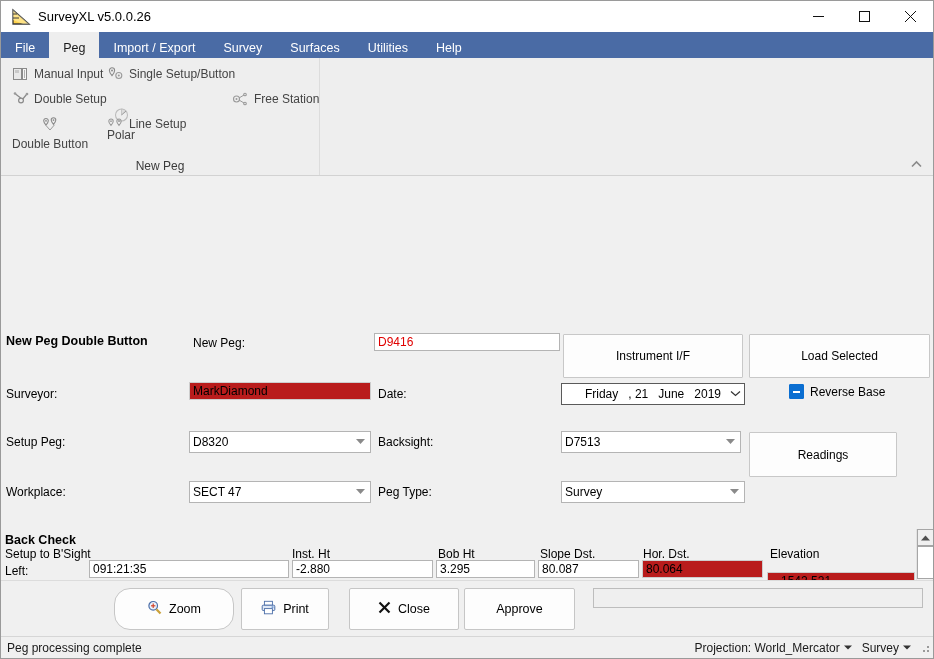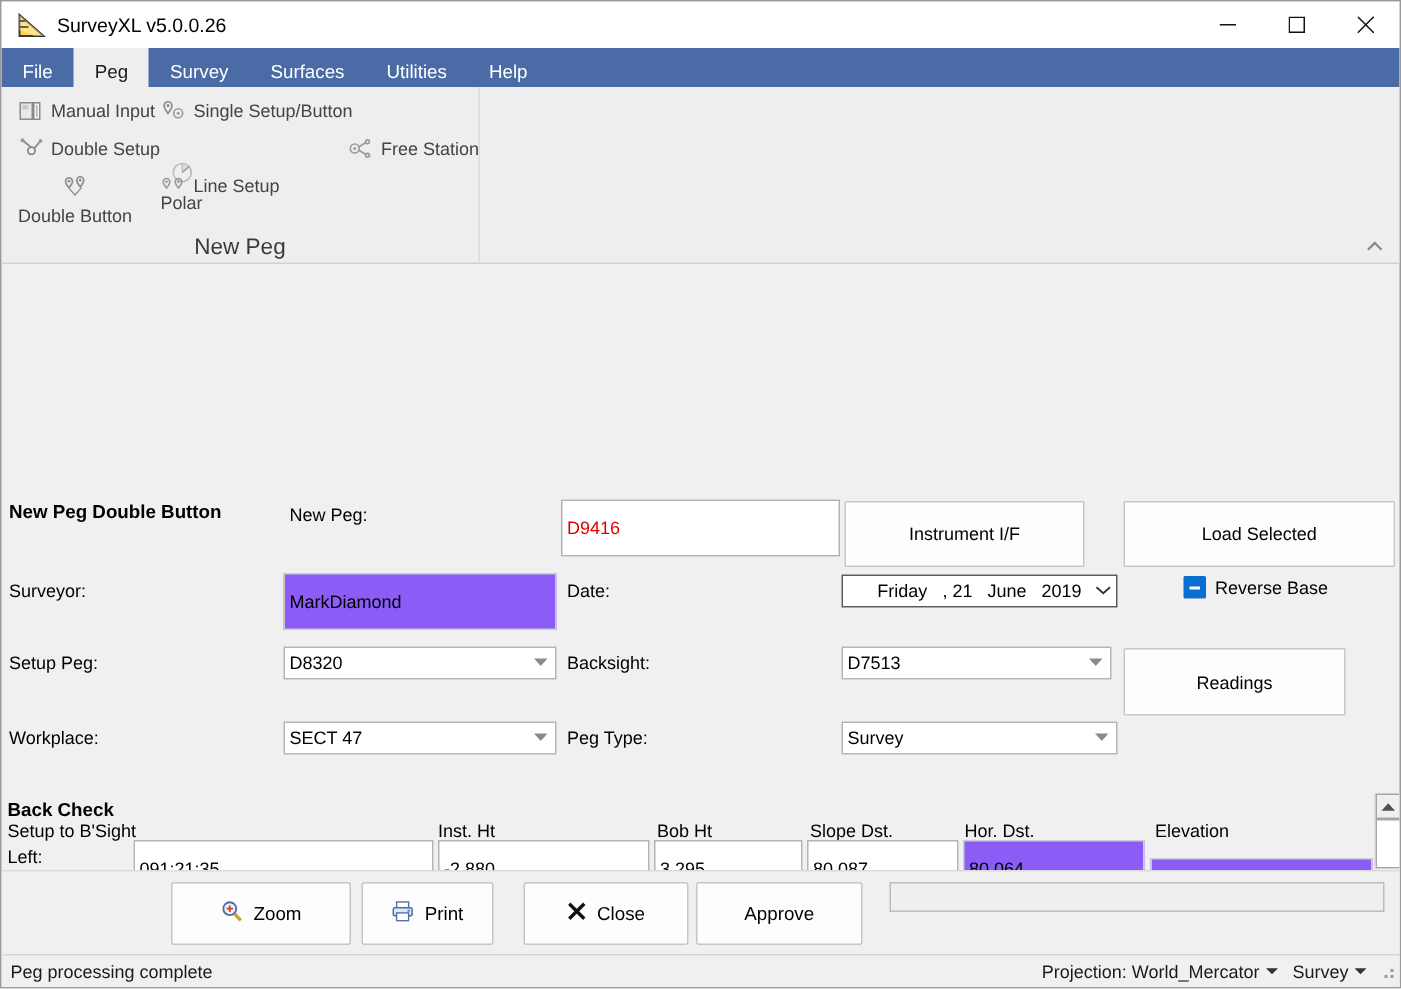--- a/index.html
+++ b/index.html
@@ -40,21 +40,21 @@
   .ribbon{
     height:117px;background:#eeeeee;position:relative;
     border-bottom:1px solid #d2d2d2;
   }
   .ribbon-group{
     position:absolute;left:0;top:0;width:318px;height:117px;
     border-right:1px solid #dcdcdc;
   }
   .ribbon-group-label{
     position:absolute;bottom:2px;left:0;width:318px;text-align:center;
-    font-size:15px;color:#3a3a3a;
+    font-size:12px;color:#3a3a3a;
   }
   .rb-item{
     position:absolute;display:flex;align-items:center;gap:5px;
     font-size:12px;color:#444;cursor:default;white-space:nowrap;
     padding:1px 3px;border-radius:2px;
   }
   .rb-ico{width:17px;height:16px;flex:none;display:block;}
   .ribbon-collapse{
     position:absolute;right:6px;bottom:2px;width:22px;height:18px;
     display:flex;align-items:center;justify-content:center;color:#777;font-size:11px;cursor:default;
@@ -63,23 +63,23 @@
   
   .form{position:relative;width:934px;height:null;}
   .lbl{position:absolute;font-size:12px;color:#000;white-space:nowrap;}
   .lbl.bold{font-weight:bold;}
   .lbl.right{text-align:right;}
 
   input[type=text]{
     position:absolute;box-sizing:border-box;
     font-family:"Liberation Sans", sans-serif;font-size:12px;color:#000;
     border:1px solid #b4b4b4;background:#ffffff;
-    padding:0 3px;height:38px;line-height:20px;outline:none;
-  }
-  input.ro{background:#8b5cf6;border:1px solid #cdcdcd;}
+    padding:0 3px;height:18px;line-height:20px;outline:none;
+  }
+  input.ro{background:#b91c1c;border:1px solid #cdcdcd;}
   input.red-text{color:#e00000;}
   input.red-bg{background:#ff0000;color:#000;border:1px solid #b4b4b4;}
 
   .combo{
     position:absolute;box-sizing:border-box;height:22px;background:#ffffff;
     border:1px solid #b4b4b4;display:flex;align-items:center;
     font-size:12px;padding:0 3px;cursor:default;
   }
   .combo .cval{flex:1;overflow:hidden;white-space:nowrap;}
   .combo .carrow{width:14px;text-align:center;color:#666;font-size:8px;line-height:1;}
@@ -182,20 +182,21 @@
             <line x1="0" y1="0" x2="11" y2="11" stroke="#111" stroke-width="1"></line>
             <line x1="11" y1="0" x2="0" y2="11" stroke="#111" stroke-width="1"></line>
           </svg>
       </div>
     </div>
   </div>
 
   <div class="menubar">
     <div class="menu-item">File</div>
     <div class="menu-item active">Peg</div>
+    <div class="menu-item">Import / Export</div>
     <div class="menu-item">Survey</div>
     <div class="menu-item">Surfaces</div>
     <div class="menu-item">Utilities</div>
     <div class="menu-item">Help</div>
   </div>
 
   <div class="ribbon">
     <div class="ribbon-group"></div>
 
     <div class="rb-item" style="left:8px;top:7px;">
@@ -294,21 +295,21 @@
     </div>
   </div>
 
   <div class="form">
 
     <div class="lbl bold" style="left:5px;top:158px;font-size:12.5px;">New Peg Double Button</div>
 
     <div class="lbl" style="left:192px;top:160px;">New Peg:</div>
     <input type="text" class="red-text" style="left: 373px; top: 157px; width: 186px;" value="D9416">
 
-    <div class="btn" style="left:562px;top:158px;width:160px;height:44px;">
+    <div class="btn" style="left:562px;top:158px;width:180px;height:44px;">
       <span>Instrument I/F</span>
     </div>
     <div class="btn" style="left:748px;top:158px;width:181px;height:44px;">
       <span>Load Selected</span>
     </div>
 
     <div class="lbl" style="left:5px;top:211px;">Surveyor:</div>
     <input type="text" class="ro" style="left: 188px; top: 206px; width: 182px;" value="MarkDiamond">
 
     <div class="lbl" style="left:377px;top:211px;">Date:</div>
@@ -419,21 +420,21 @@
           </svg>
       </div>
       <div class="vs-thumb" style="top:17px;height:33px;"></div>
 
     </div>
   </div>
 
   <div class="bottombar">
 
 
-    <div class="bbtn" style="left:113px;width:120px;">
+    <div class="bbtn" style="left:113px;width:120px;border-radius:16px;">
       <span>
         <svg width="15" height="15" viewBox="0 0 15 15">
           <circle cx="6.2" cy="5.8" r="4.3" fill="#eaf1fb" stroke="#4b6ea8" stroke-width="1.2"></circle>
           <line x1="6.2" y1="3.6" x2="6.2" y2="8" stroke="#d4452a" stroke-width="1.2"></line>
           <line x1="4" y1="5.8" x2="8.4" y2="5.8" stroke="#d4452a" stroke-width="1.2"></line>
           <line x1="9.4" y1="9.2" x2="13.5" y2="13.6" stroke="#caa13a" stroke-width="2.2"></line>
         </svg>
       </span>
       <span>Zoom</span>
     </div>

